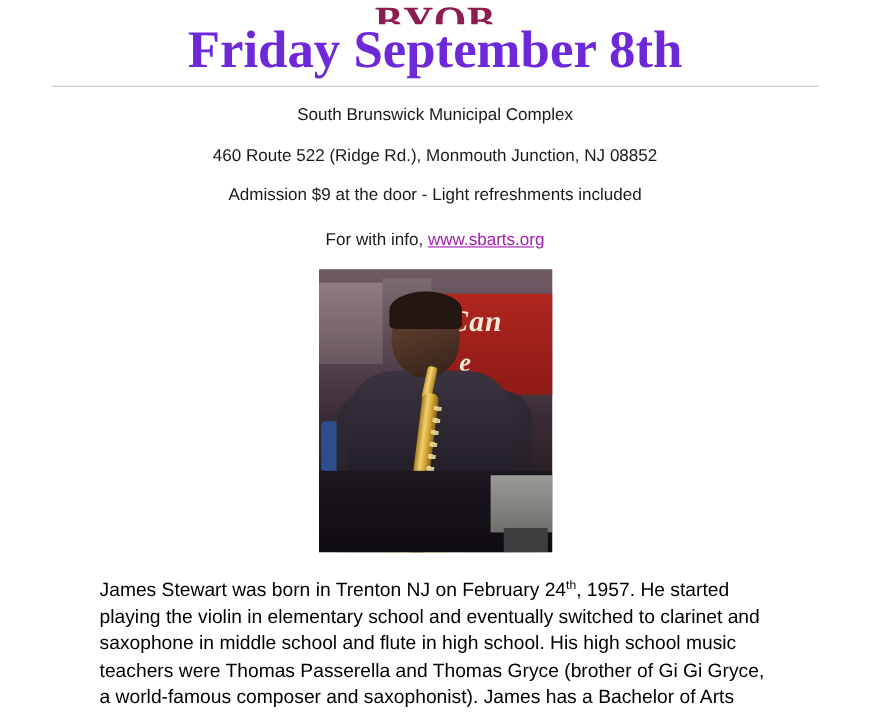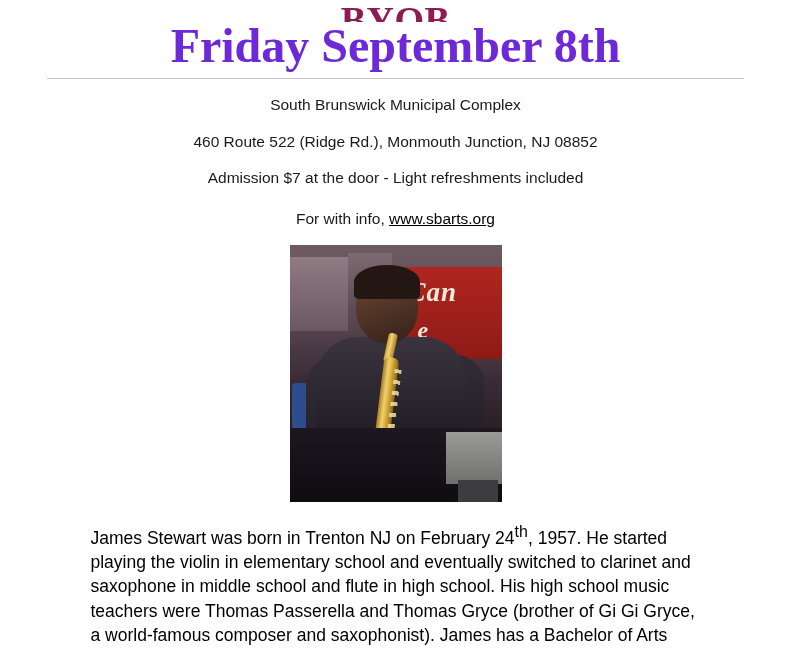--- a/index.html
+++ b/index.html
@@ -68,21 +68,21 @@
   }
 
   .moreinfo {
     text-align: center;
     margin-top: 20px;
     font-size: 15.5px;
     line-height: 20px;
     color: #1a1a1a;
   }
   .moreinfo a {
-    color: #000000;
+    color: #a21caf;
   }
 
   
   .photo-wrap {
     margin: 16px auto 0 auto;
     width: 212px;
     height: 257px;
     position: relative;
     overflow: hidden;
     background: #2a1c26;
@@ -242,38 +242,38 @@
   
   .bio {
     margin: 18px auto 0 auto;
     width: 610px;
     font-size: 17.5px;
     line-height: 24.5px;
     color: #000000;
     text-align: left;
   }
   .bio p { margin: 0; }
-  .bio sup { font-size: 16px; vertical-align: super; }
+  .bio sup { font-size: 11px; vertical-align: super; }
 </style>
 </head>
 <body>
 
 <div class="page">
 
   <div class="header-block">
     <div class="title-main">BYOB</div>
     <div class="title-date">Friday September 8th</div>
   </div>
 
   <hr class="rule">
 
   <div class="venue">
     <p>South Brunswick Municipal Complex</p>
     <p>460 Route 522 (Ridge Rd.), Monmouth Junction, NJ 08852</p>
-    <p>Admission $7 at the door - Light refreshments included</p>
+    <p>Admission $9 at the door - Light refreshments included</p>
   </div>
 
   <div class="moreinfo"><span>For with info, </span><a href="#">www.sbarts.org</a></div>
 
   <div class="photo-wrap">
     <div class="photo">
       <div class="ph-bg"></div>
       <div class="ph-panel"></div>
       <div class="ph-panel2"></div>
       <div class="ph-banner"></div>

